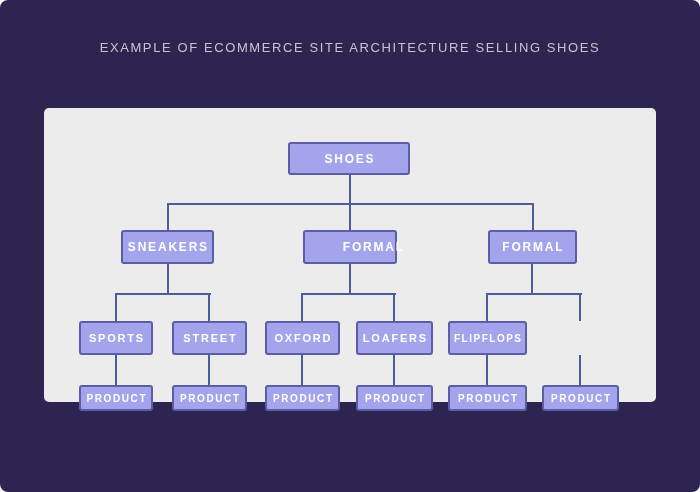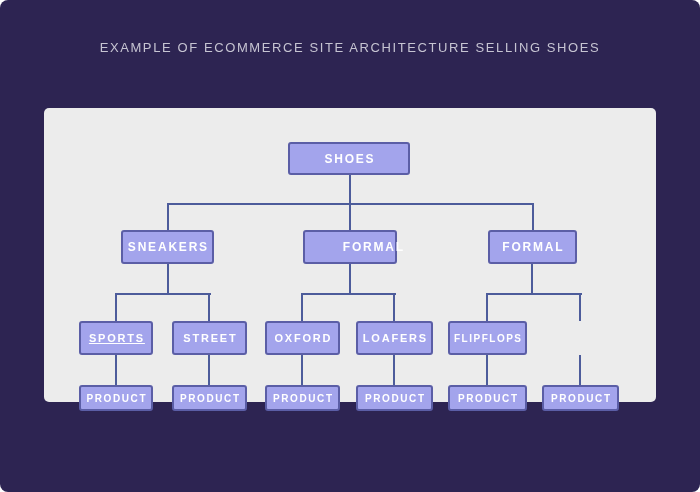--- a/index.html
+++ b/index.html
@@ -65,21 +65,21 @@
     <div class="vline" style="left:305px;top:156px;height:29px;"></div>
     <div class="hline" style="left:257px;top:185px;width:95px;"></div>
     <div class="vline" style="left:257px;top:185px;height:28px;"></div>
     <div class="vline" style="left:349px;top:185px;height:28px;"></div>
 
     <div class="vline" style="left:487px;top:156px;height:29px;"></div>
     <div class="hline" style="left:442px;top:185px;width:96px;"></div>
     <div class="vline" style="left:442px;top:185px;height:28px;"></div>
     <div class="vline" style="left:535px;top:185px;height:28px;"></div>
 
-    <div class="node" style="left:35px;top:213px;width:74px;height:34px;text-decoration:underline;">SPORTS</div>
+    <div class="node" style="left:35px;top:213px;width:74px;height:34px;">SPORTS</div>
     <div class="node" style="left:128px;top:213px;width:75px;height:34px;">STREET</div>
     <div class="node" style="left:221px;top:213px;width:75px;height:34px;">OXFORD</div>
     <div class="node sm" style="left:404px;top:213px;width:79px;height:34px;">FLIPFLOPS</div>
     <div class="node" style="left:312px;top:213px;width:77px;height:34px;">LOAFERS</div>
 
     <div class="vline" style="left:71px;top:247px;height:30px;"></div>
     <div class="vline" style="left:164px;top:247px;height:30px;"></div>
     <div class="vline" style="left:257px;top:247px;height:30px;"></div>
     <div class="vline" style="left:349px;top:247px;height:30px;"></div>
     <div class="vline" style="left:442px;top:247px;height:30px;"></div>

